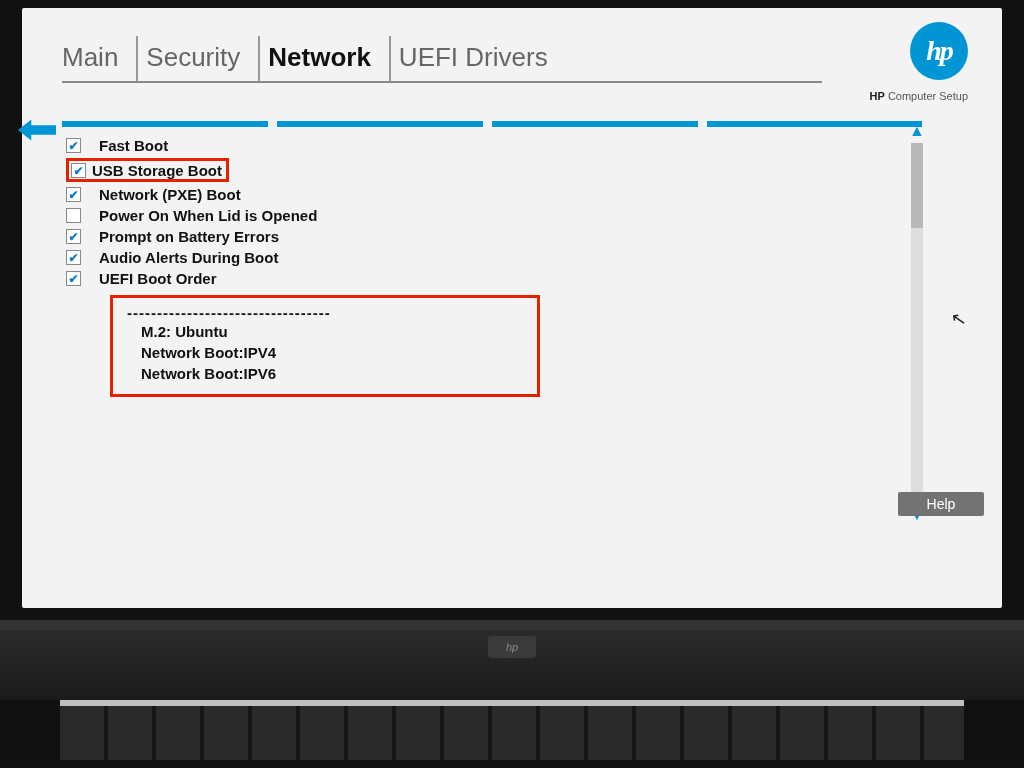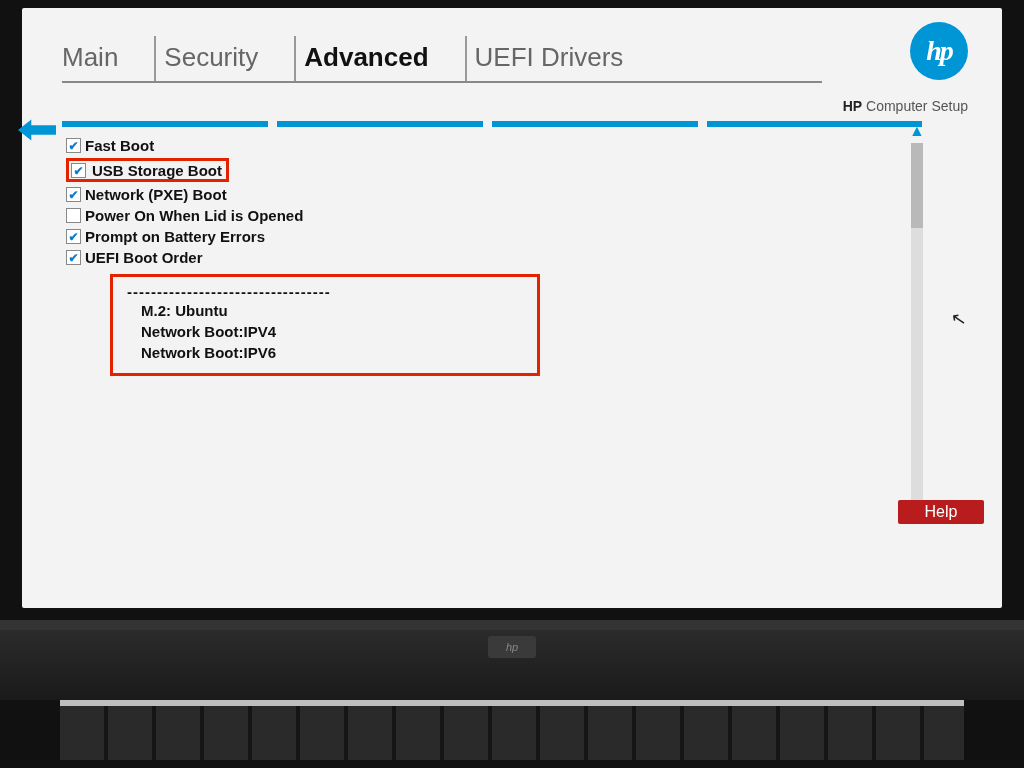--- a/index.html
+++ b/index.html
@@ -13,24 +13,24 @@
     padding: 18px 30px 10px 40px;
     border-radius: 2px;
   }
   .logo-area { position:absolute; top:14px; right:34px; text-align:right; }
   .hp-logo {
     width:58px; height:58px; border-radius:50%;
     background:#0096d6; display:inline-flex; align-items:center; justify-content:center;
     color:#fff; font-style:italic; font-weight:bold; font-size:28px; font-family:Georgia,serif;
     letter-spacing:-2px;
   }
-  .subtitle { margin-top:18px; font-size:14px; color:#555; }
+  .subtitle { margin-top:10px; font-size:11px; color:#555; }
   .subtitle b { color:#222; font-weight:600; }
 
-  .tabs { display:flex; align-items:flex-end; gap:18px; margin-top:10px; border-bottom:2px solid #888; width:760px;}
+  .tabs { display:flex; align-items:flex-end; gap:0; margin-top:10px; border-bottom:2px solid #888; width:760px;}
   .tab {
     padding: 6px 18px 8px 8px;
     font-size:26px; color:#666; cursor:pointer;
     border-left:2px solid #999;
   }
   .tab:first-child { border-left:none; padding-left:0;}
   .tab.active { color:#111; font-weight:600; }
 
   .content-wrap { position:relative; margin-top:38px; }
   .back-arrow {
@@ -55,21 +55,21 @@
   }
   .scroll-col{
     position:absolute; right:-6px; top:-4px; width:22px; height:400px;
     display:flex; flex-direction:column; align-items:center;
   }
   .scroll-arrow{ color:#0096d6; font-size:16px; line-height:1; user-select:none; cursor:pointer;}
   .scroll-track{ flex:1; width:12px; background:#ddd; margin:4px 0; position:relative; }
   .scroll-thumb{ position:absolute; top:0; left:0; width:100%; height:85px; background:#b9b9b9; }
 
   .opt-row{
-    display:flex; align-items:center; gap:4px;
+    display:flex; align-items:center; gap:18px;
     font-size:15px; color:#111; font-weight:600;
     padding:2px 0;
   }
   .chk{
     width:15px; height:15px; border:1px solid #888; background:#fff;
     display:inline-flex; align-items:center; justify-content:center;
     font-size:12px; color:#0a7ad1; cursor:pointer;
   }
   .chk.checked::before{ content:"✔"; }
   .hl-red{ border:3px solid #e52200; padding:1px 4px 0 2px; display:inline-flex; align-items:center; gap:6px;}
@@ -78,23 +78,23 @@
     margin:6px 0 0 44px;
     border:3px solid #e52200;
     padding:6px 12px 10px 14px;
     width:430px;
     font-size:15px; font-weight:600; color:#111;
   }
   .bootlist-box .dashes{ letter-spacing:1px; }
   .bootlist-box .entry{ padding:2px 0 2px 14px; }
 
   .help-btn{
-    position:absolute; right:18px; bottom:84px;
-    width:86px; height:24px; background:#b91c1c; color:#fff;
-    font-size:16px; display:flex; align-items:center; justify-content:center;
+    position:absolute; right:18px; bottom:92px;
+    width:86px; height:24px; background:#737373; color:#fff;
+    font-size:14px; display:flex; align-items:center; justify-content:center;
     border-radius:2px; cursor:pointer;
   }
 
   .cursor{
     position:absolute; right:36px; top:300px; font-size:18px; color:#222; transform:rotate(-10deg);
   }
 
   
   .bezel{
     position:absolute; left:0; right:0; top:620px; height:80px;
@@ -119,21 +119,21 @@
   <div class="logo-area">
     <div class="hp-logo">hp</div>
     <div class="subtitle">
       <b>HP</b><span> Computer Setup</span>
     </div>
   </div>
 
   <div class="tabs">
     <div class="tab">Main</div>
     <div class="tab">Security</div>
-    <div class="tab active">Advanced</div>
+    <div class="tab active">Network</div>
     <div class="tab">UEFI Drivers</div>
   </div>
 
   <div class="content-wrap">
     <div class="back-arrow">
       <svg viewBox="0 0 40 22">
           <polygon points="0,11 14,0 14,6 40,6 40,16 14,16 14,22" fill="#0096d6"></polygon>
         </svg>
     </div>
 
@@ -166,20 +166,24 @@
           <div class="opt-row">
             <span class="chk"></span>
             <span>Power On When Lid is Opened</span>
           </div>
           <div class="opt-row">
             <span class="chk checked"></span>
             <span>Prompt on Battery Errors</span>
           </div>
           <div class="opt-row">
             <span class="chk checked"></span>
+            <span>Audio Alerts During Boot</span>
+          </div>
+          <div class="opt-row">
+            <span class="chk checked"></span>
             <span>UEFI Boot Order</span>
           </div>
         </div>
 
       <div class="bootlist-box">
         <div class="dashes">----------------------------------</div>
         <div id="boot-entries">
             <div class="entry">M.2:  Ubuntu</div>
             <div class="entry">Network Boot:IPV4</div>
             <div class="entry">Network Boot:IPV6</div>

